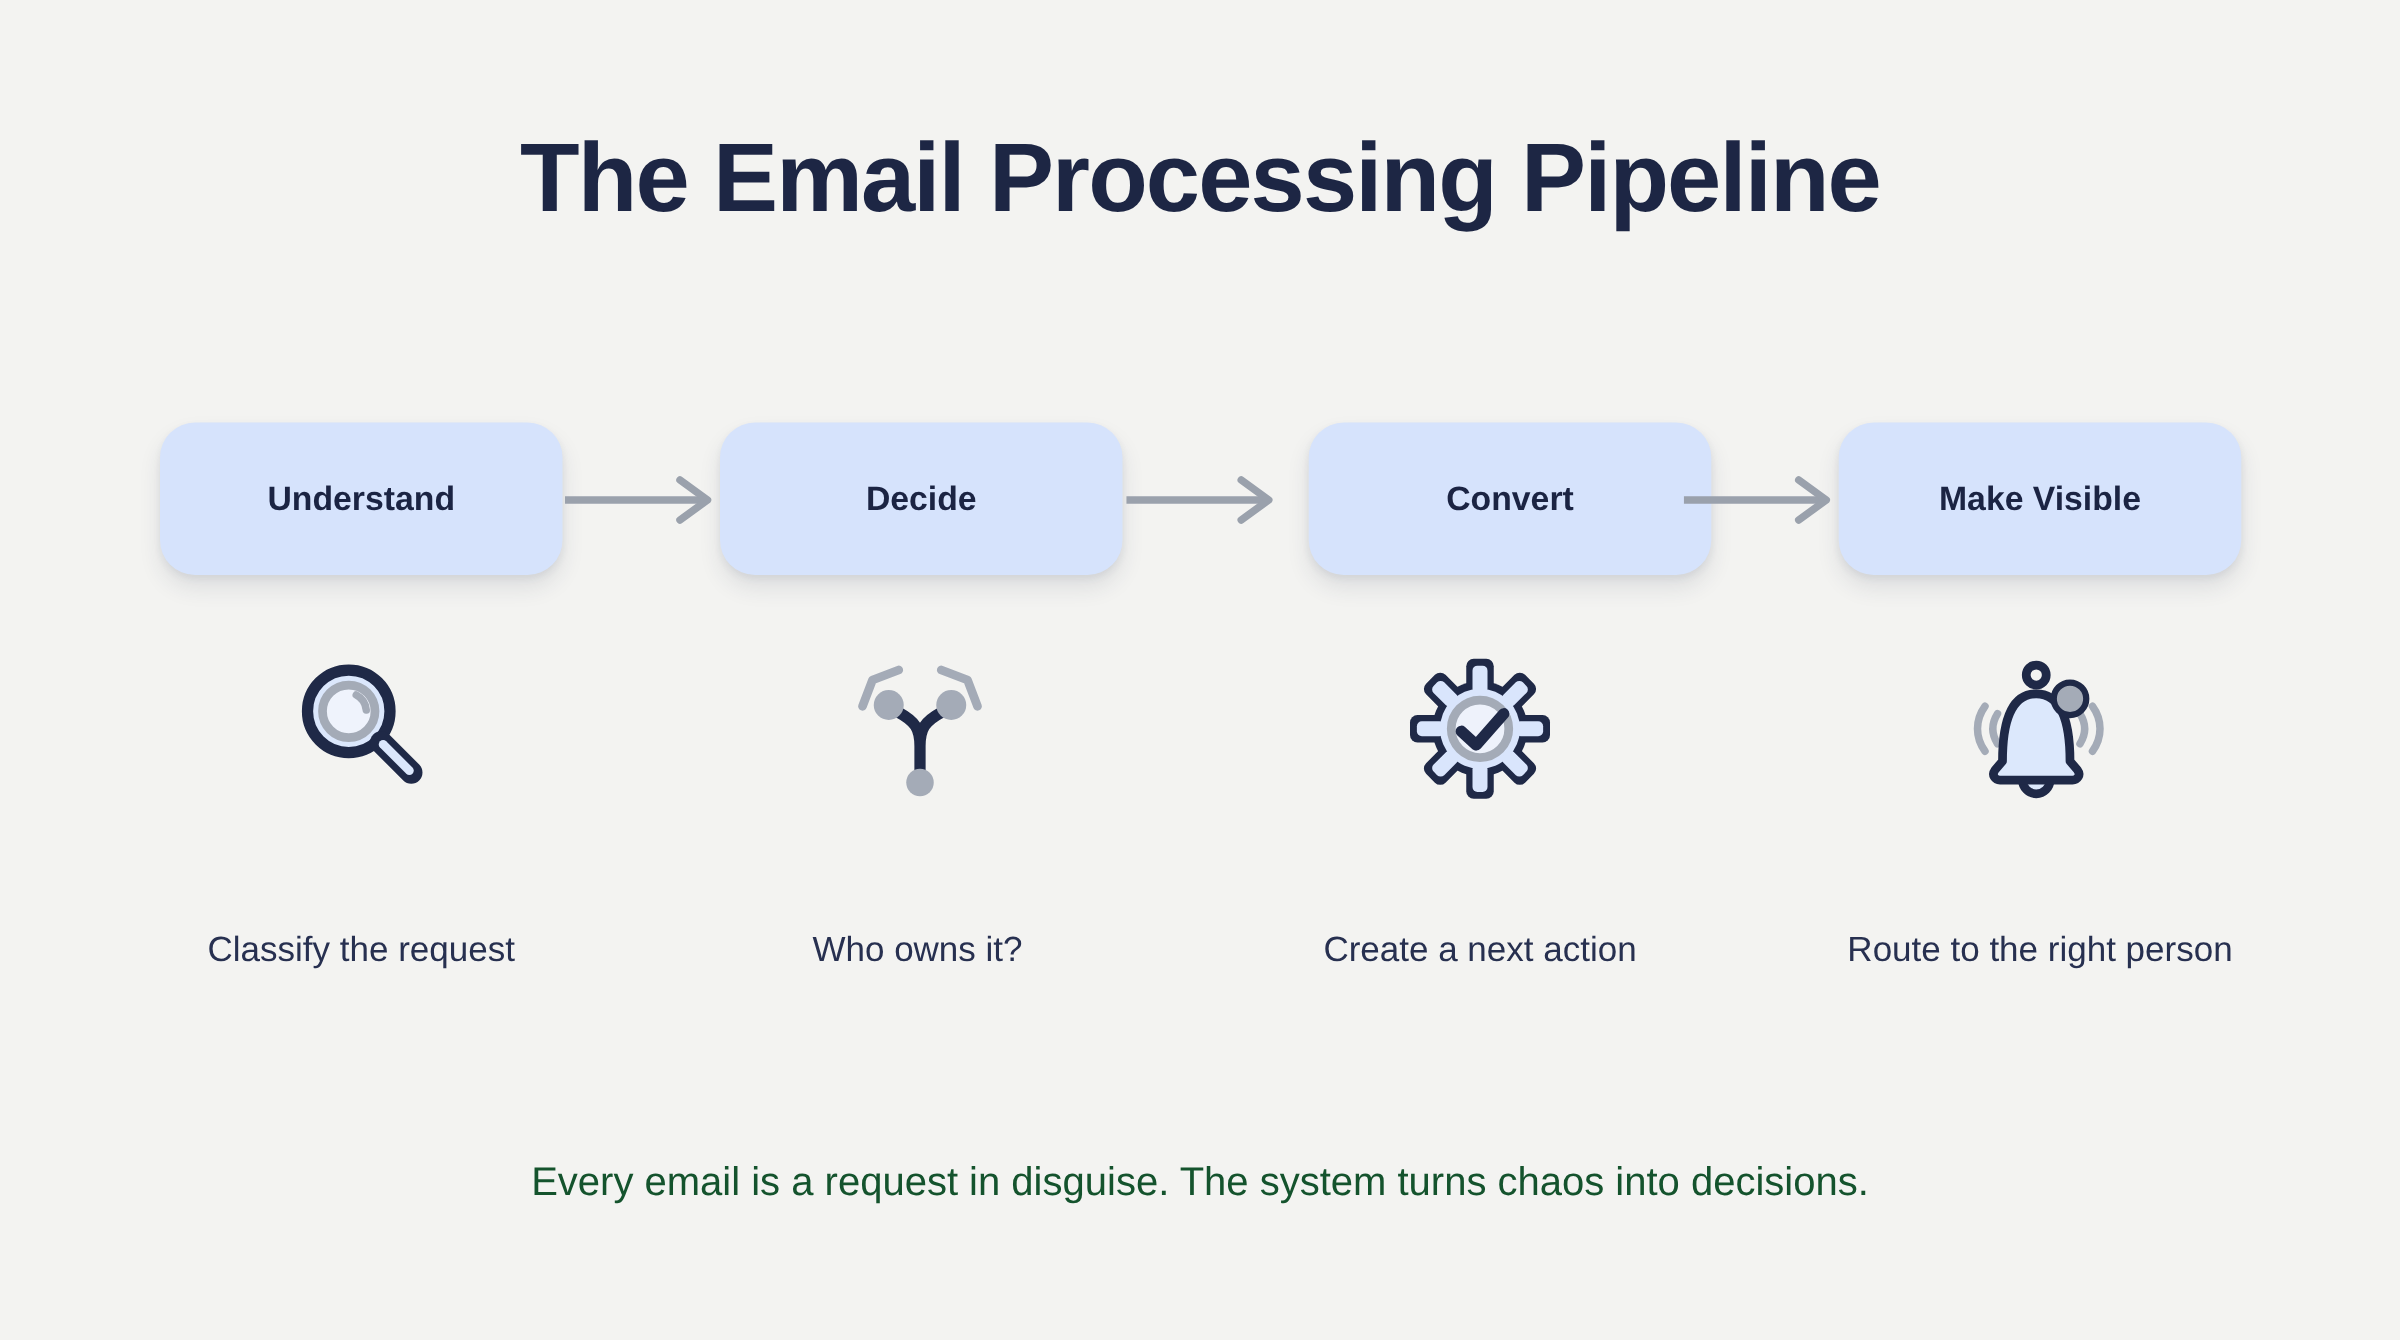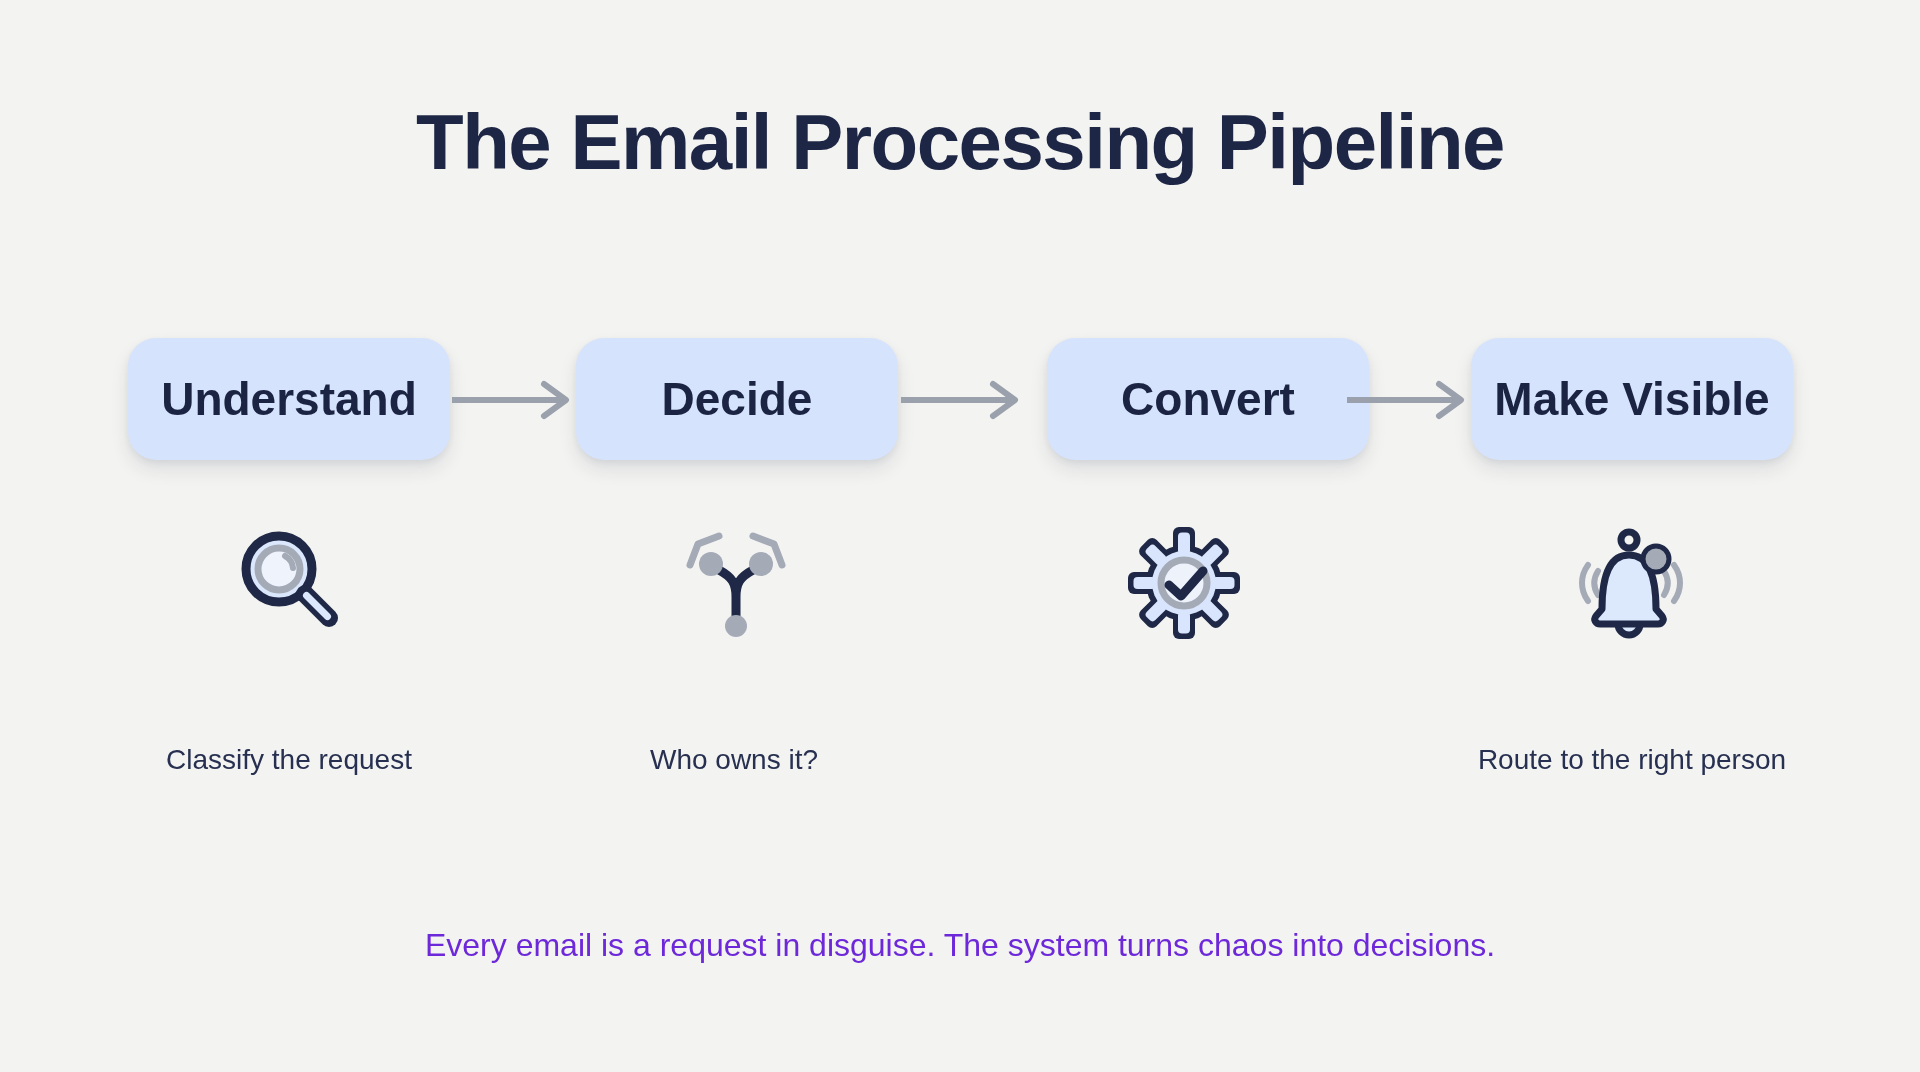--- a/index.html
+++ b/index.html
@@ -15,21 +15,21 @@
     position:absolute;top:103px;left:0;width:1920px;
     text-align:center;
     font-size:78px;font-weight:800;line-height:1;
     letter-spacing:-1.5px;color:#1d2644;
   }
   .stage-box{
     position:absolute;top:338px;height:122px;width:322px;
     background:#d6e3fc;
     border-radius:28px;
     display:flex;align-items:center;justify-content:center;
-    font-size:46px;font-weight:700;color:#1b2443;
+    font-size:27px;font-weight:700;color:#1b2443;
     box-shadow:0 10px 18px rgba(40,50,80,0.10), 0 3px 6px rgba(40,50,80,0.07);
   }
   .box-1{left:128px;}
   .box-2{left:576px;}
   .box-3{left:1047px;}
   .box-4{left:1471px;}
   .arrow{position:absolute;top:378px;width:122px;height:44px;}
   .arrow-1{left:452px;}
   .arrow-2{left:901px;}
   .arrow-3{left:1347px;}
@@ -43,21 +43,21 @@
     text-align:center;
     font-size:28px;font-weight:400;color:#273050;line-height:1.4;margin-top:44px;
   }
   .cap-1{left:89px;}
   .cap-2{left:534px;}
   .cap-3{left:984px;}
   .cap-4{left:1432px;}
   .tagline{
     position:absolute;top:923px;left:0;width:1920px;
     text-align:center;
-    font-size:32px;font-weight:400;color:#6d28d9;line-height:1.4;
+    font-size:32px;font-weight:400;color:#14532d;line-height:1.4;
   }
 </style>
 </head>
 <body>
 
 <div class="canvas">
 
   <div class="title">The Email Processing Pipeline</div>
 
   <div class="stage-box box-1">
@@ -136,17 +136,18 @@
     <path d="M102,42 C110,53 110,67 102,78" fill="none" stroke="#a4abb7" stroke-width="6" stroke-linecap="round"></path>
     <path d="M92,48 C97,56 97,64 92,72" fill="none" stroke="#a4abb7" stroke-width="6" stroke-linecap="round"></path>
     <circle cx="57" cy="17" r="8" fill="none" stroke="#1f2947" stroke-width="7"></circle>
     <path d="M46,101 A11,11 0 0 0 68,101" fill="#dce8fc" stroke="#1f2947" stroke-width="7"></path>
     <path d="M30,86 C30,52 38,32 57,32 C76,32 84,52 84,86 L90,93 C93,97 90,101 86,101 L28,101 C24,101 21,97 24,93 Z" fill="#dce8fc" stroke="#1f2947" stroke-width="7" stroke-linejoin="round"></path>
     <circle cx="84" cy="36" r="13" fill="#a4abb7" stroke="#1f2947" stroke-width="5"></circle>
   </svg>
 
   <div class="caption cap-1">Classify the request</div>
   <div class="caption cap-2">Who owns it?</div>
+  <div class="caption cap-3">Create a next action</div>
   <div class="caption cap-4">Route to the right person</div>
 
   <div class="tagline">Every email is a request in disguise. The system turns chaos into decisions.</div>
 
 </div>
 
 </body></html>

